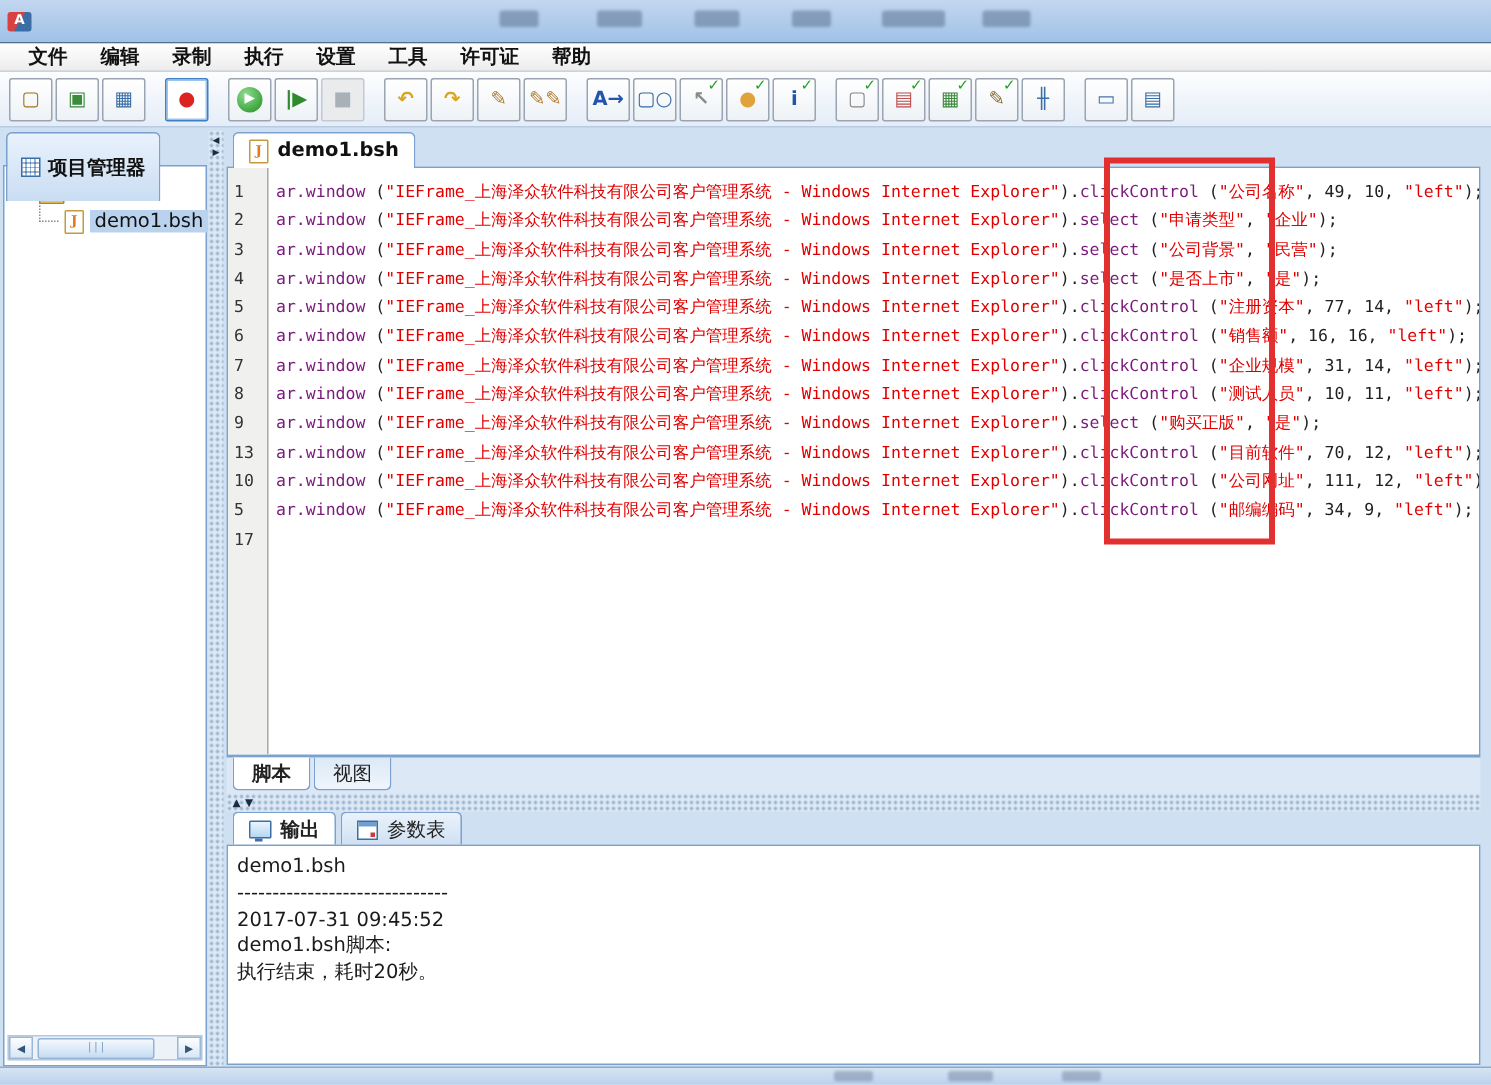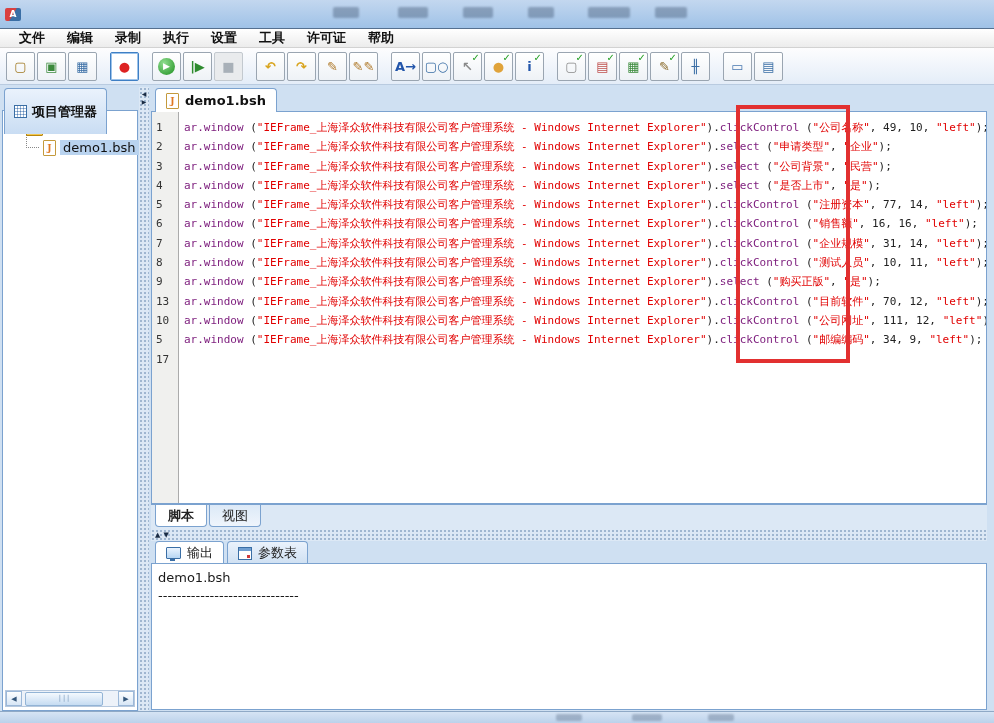--- a/index.html
+++ b/index.html
@@ -104,21 +104,21 @@
   .btab{height:21px;padding:0 12px;font-size:13px;display:flex;align-items:center;
     border:1px solid #7ba2cf;border-top:none;border-radius:0 0 4px 4px;margin-right:2px;
     background:linear-gradient(#dce9f7,#eff5fc);color:#222;}
   .btab.active{background:#fff;font-weight:bold;}
 
   
   .out-tabbar{left:151px;top:541px;width:836px;height:23px;display:flex;align-items:flex-end;padding-left:4px;box-sizing:border-box;}
   .otab{height:22px;padding:0 10px;display:flex;align-items:center;gap:6px;font-size:13px;
     border:1px solid #7ba2cf;border-bottom:none;border-radius:4px 4px 0 0;margin-right:3px;
     background:linear-gradient(#eaf2fc,#cfe0f2);color:#222;}
-  .otab.active{background:#fff;font-weight:normal;}
+  .otab.active{background:#fff;font-weight:bold;}
   .mon{width:13px;height:10px;border:1px solid #3a6ea5;border-radius:1px;
     background:linear-gradient(#eaf4ff,#b7d6f3);position:relative;}
   .mon:after{content:'';position:absolute;left:3px;bottom:-3px;width:5px;height:2px;background:#3a6ea5;}
   .grid-icon{width:12px;height:11px;border:1px solid #3a6ea5;background:#fff;
     box-shadow:inset 0 3px 0 #6f9ed1;position:relative;}
   .grid-icon:after{content:'';position:absolute;right:1px;bottom:1px;width:3px;height:3px;background:#d03a3a;}
   .output{left:151px;top:563px;width:836px;height:147px;background:#fff;
     border:1px solid #7ba2cf;box-sizing:border-box;padding:5px 0 0 6px;overflow:hidden;}
   .out-line{font-size:13px;line-height:17.8px;color:#1a1a1a;white-space:pre;}
 
@@ -307,18 +307,21 @@
     <span>输出</span>
   </div>
   <div class="otab">
     <span class="grid-icon"></span>
     <span>参数表</span>
   </div>
 </div>
 <div class="abs output">
     <div class="out-line">demo1.bsh</div>
     <div class="out-line">------------------------------</div>
+    <div class="out-line">2017-07-31 09:45:52</div>
+    <div class="out-line">demo1.bsh脚本:</div>
+    <div class="out-line">执行结束，耗时20秒。</div>
   </div>
 
 <div class="abs bottomstrip"></div>
 <div class="bghost" style="left:556px;width:26px;"></div>
 <div class="bghost" style="left:632px;width:30px;"></div>
 <div class="bghost" style="left:708px;width:26px;"></div>
 
 </body></html>

